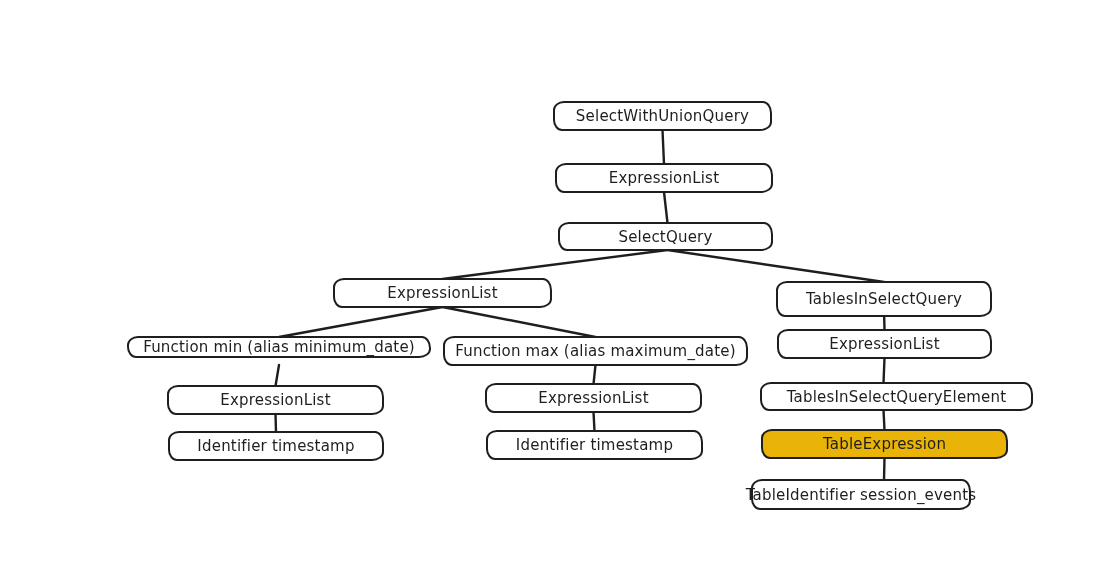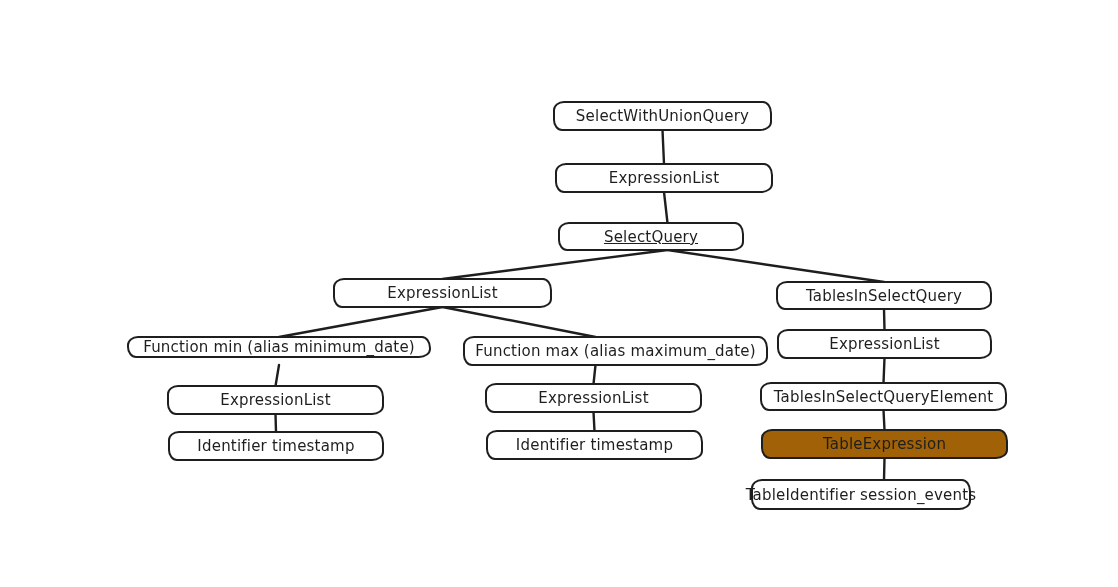--- a/index.html
+++ b/index.html
@@ -59,27 +59,27 @@
       <line x1="595.5" y1="365" x2="593.5" y2="384" stroke="#1e1e1e"></line>
       <line x1="593.5" y1="412" x2="594.5" y2="431" stroke="#1e1e1e"></line>
       <line x1="884" y1="309" x2="884.5" y2="330" stroke="#1e1e1e"></line>
       <line x1="884.5" y1="358" x2="883.5" y2="383" stroke="#1e1e1e"></line>
       <line x1="883.5" y1="410" x2="884.5" y2="430" stroke="#1e1e1e"></line>
       <line x1="884.5" y1="458" x2="884" y2="480" stroke="#1e1e1e"></line>
     </svg>
   <div id="nodes-layer">
       <div class="node" style="left: 553px; top: 101px; width: 219px; height: 30px; border-color: rgb(30, 30, 30); background: rgb(255, 255, 255);">SelectWithUnionQuery</div>
       <div class="node" style="left: 555px; top: 163px; width: 218px; height: 30px; border-color: rgb(30, 30, 30); background: rgb(255, 255, 255);">ExpressionList</div>
-      <div class="node" style="left: 558px; top: 222px; width: 186px; height: 29px; border-color: rgb(30, 30, 30); background: rgb(255, 255, 255); text-decoration: underline;">SelectQuery</div>
+      <div class="node" style="left: 558px; top: 222px; width: 215px; height: 29px; border-color: rgb(30, 30, 30); background: rgb(255, 255, 255);">SelectQuery</div>
       <div class="node" style="left: 333px; top: 278px; width: 219px; height: 30px; border-color: rgb(30, 30, 30); background: rgb(255, 255, 255);">ExpressionList</div>
       <div class="node" style="left: 127px; top: 336px; width: 304px; height: 22px; border-color: rgb(30, 30, 30); background: rgb(255, 255, 255);">Function min (alias minimum_date)</div>
       <div class="node" style="left: 167px; top: 385px; width: 217px; height: 30px; border-color: rgb(30, 30, 30); background: rgb(255, 255, 255);">ExpressionList</div>
       <div class="node" style="left: 168px; top: 431px; width: 216px; height: 30px; border-color: rgb(30, 30, 30); background: rgb(255, 255, 255);">Identifier timestamp</div>
-      <div class="node" style="left: 443px; top: 336px; width: 305px; height: 30px; border-color: rgb(30, 30, 30); background: rgb(255, 255, 255); margin-left: 20px;">Function max (alias maximum_date)</div>
+      <div class="node" style="left: 443px; top: 336px; width: 305px; height: 30px; border-color: rgb(30, 30, 30); background: rgb(255, 255, 255);">Function max (alias maximum_date)</div>
       <div class="node" style="left: 485px; top: 383px; width: 217px; height: 30px; border-color: rgb(30, 30, 30); background: rgb(255, 255, 255);">ExpressionList</div>
       <div class="node" style="left: 486px; top: 430px; width: 217px; height: 30px; border-color: rgb(30, 30, 30); background: rgb(255, 255, 255);">Identifier timestamp</div>
-      <div class="node" style="left: 776px; top: 281px; width: 216px; height: 29px; border-color: rgb(30, 30, 30); background: rgb(255, 255, 255);">TablesInSelectQuery</div>
+      <div class="node" style="left: 776px; top: 281px; width: 216px; height: 36px; border-color: rgb(30, 30, 30); background: rgb(255, 255, 255);">TablesInSelectQuery</div>
       <div class="node" style="left: 777px; top: 329px; width: 215px; height: 30px; border-color: rgb(30, 30, 30); background: rgb(255, 255, 255);">ExpressionList</div>
-      <div class="node" style="left: 760px; top: 382px; width: 247px; height: 29px; border-color: rgb(30, 30, 30); background: rgb(255, 255, 255);">TablesInSelectQueryElement</div>
-      <div class="node" style="left: 761px; top: 429px; width: 247px; height: 30px; border-color: rgb(30, 30, 30); background: #a16207;">TableExpression</div>
+      <div class="node" style="left: 760px; top: 382px; width: 273px; height: 29px; border-color: rgb(30, 30, 30); background: rgb(255, 255, 255);">TablesInSelectQueryElement</div>
+      <div class="node" style="left: 761px; top: 429px; width: 247px; height: 30px; border-color: rgb(30, 30, 30); background: #eab308;">TableExpression</div>
       <div class="node" style="left: 751px; top: 479px; width: 220px; height: 31px; border-color: rgb(30, 30, 30); background: rgb(255, 255, 255);">TableIdentifier session_events</div>
     </div>
 </div>
 
 </body></html>

